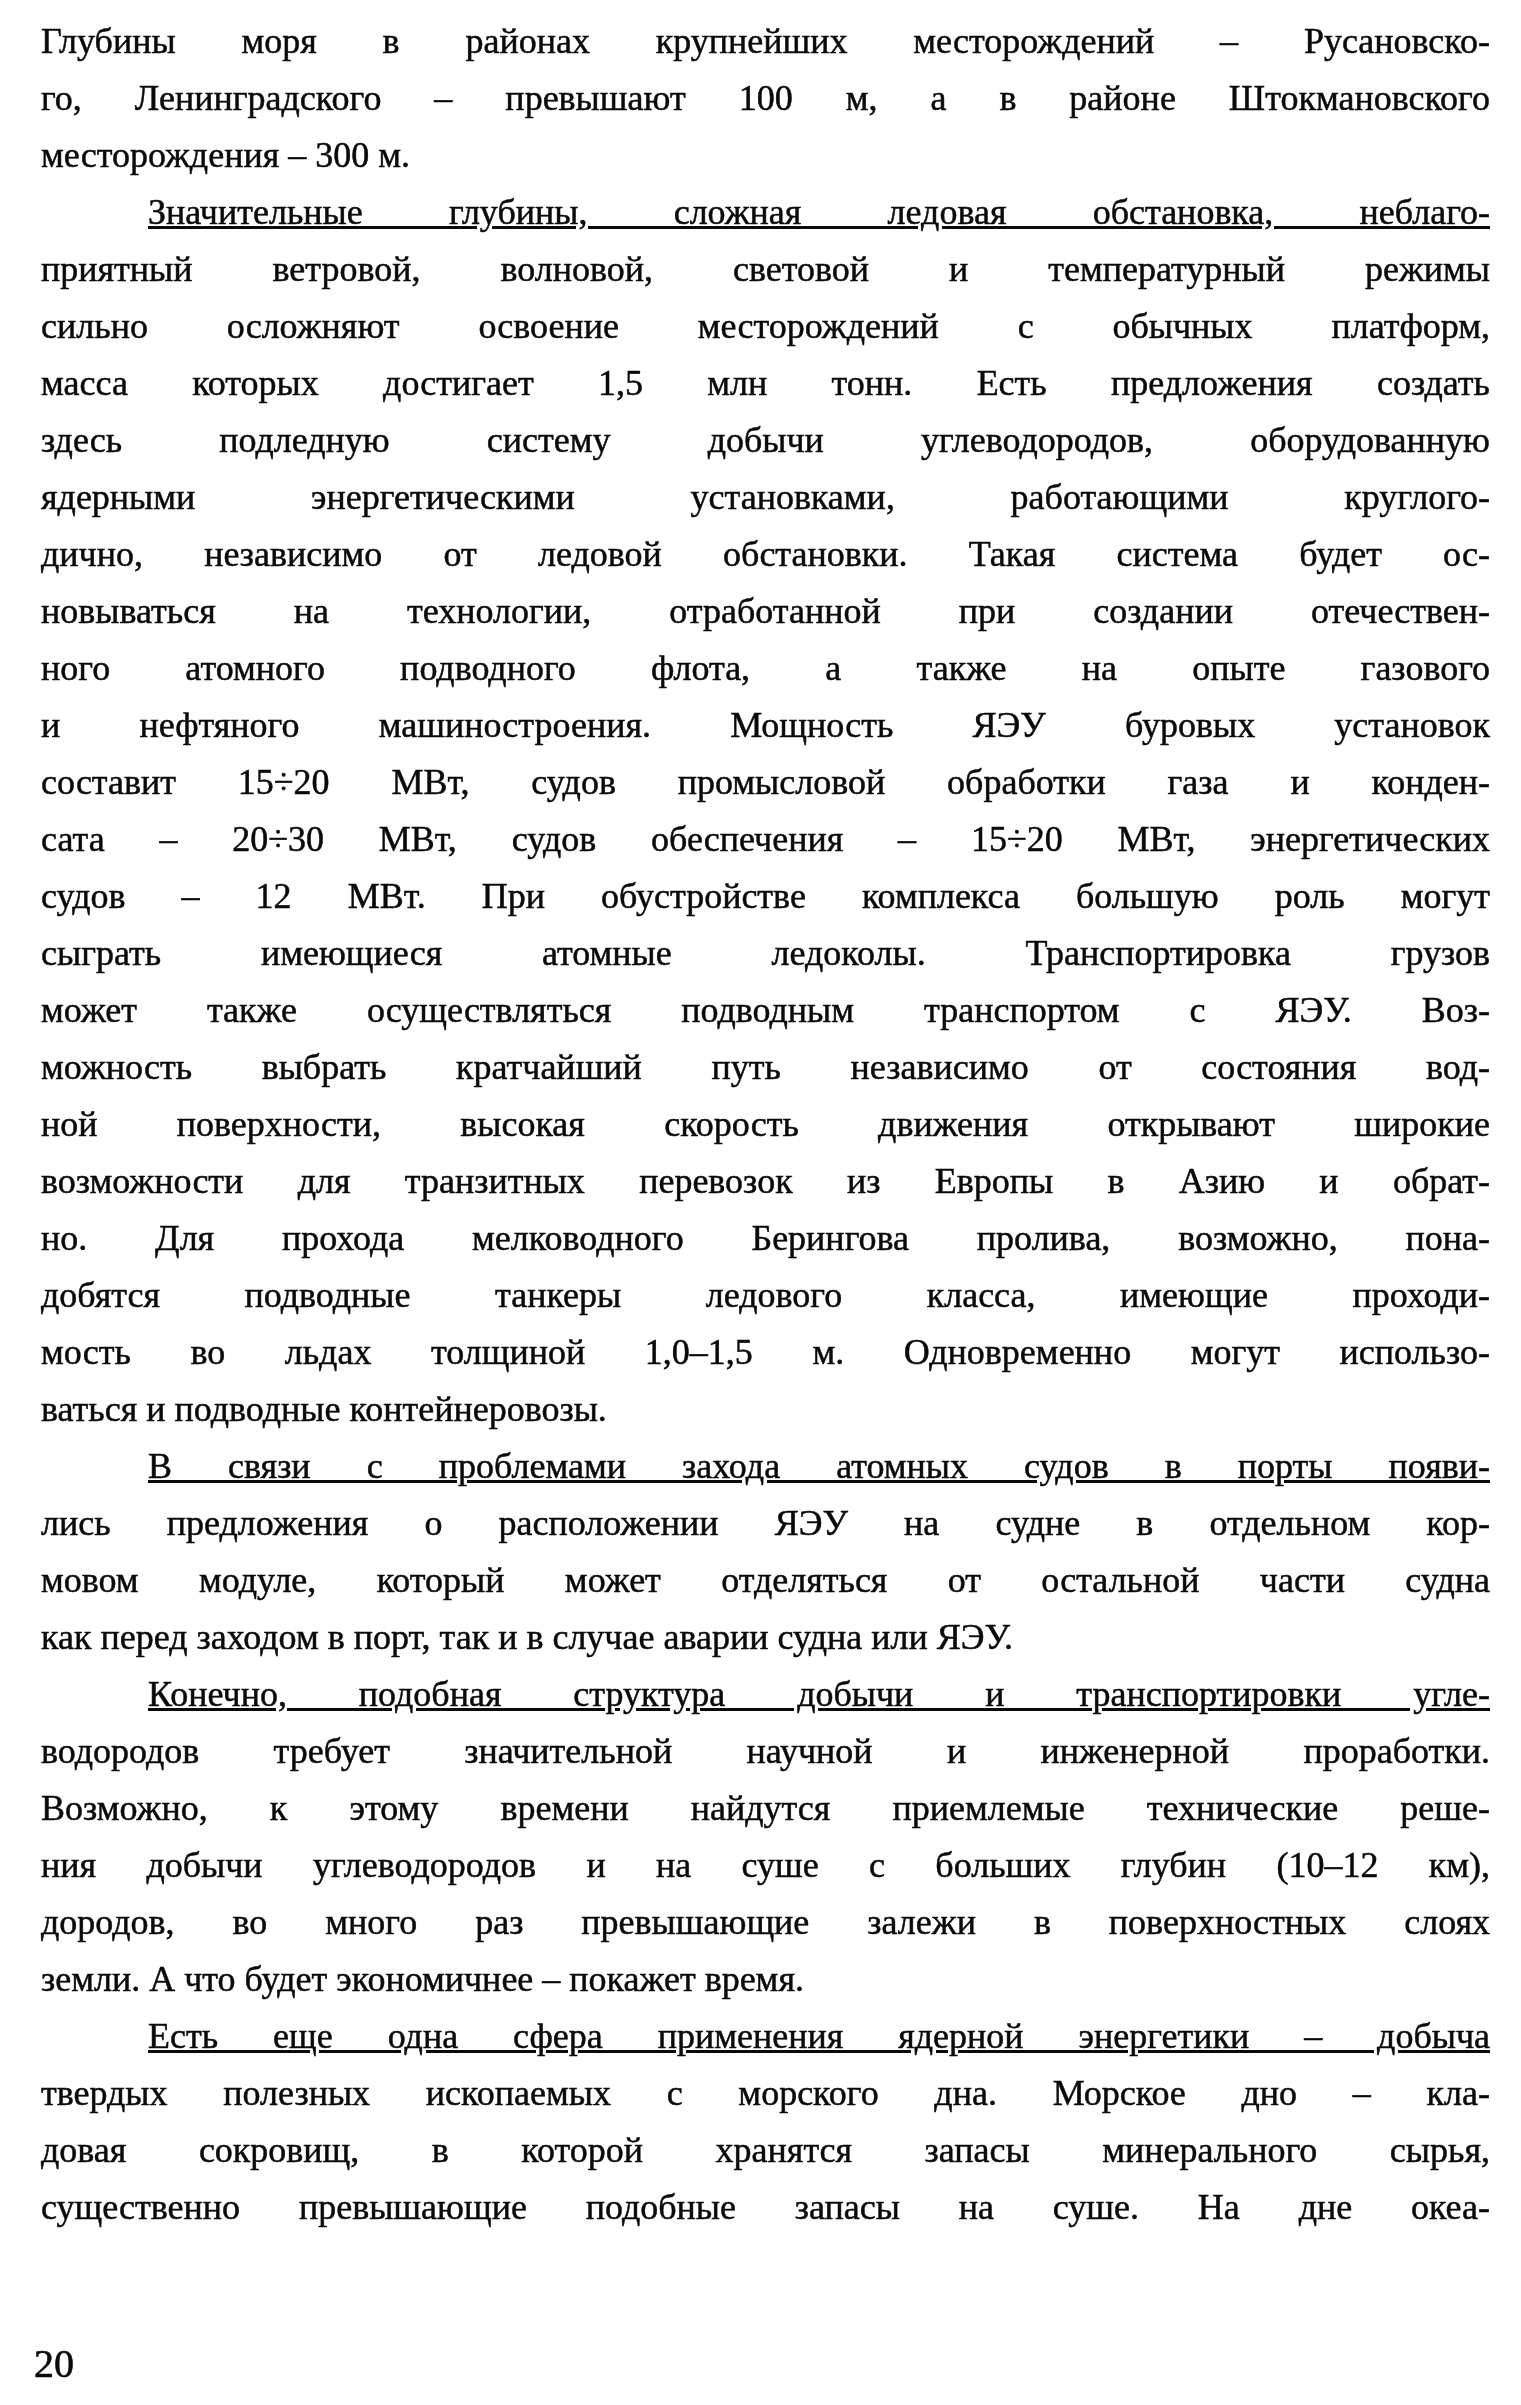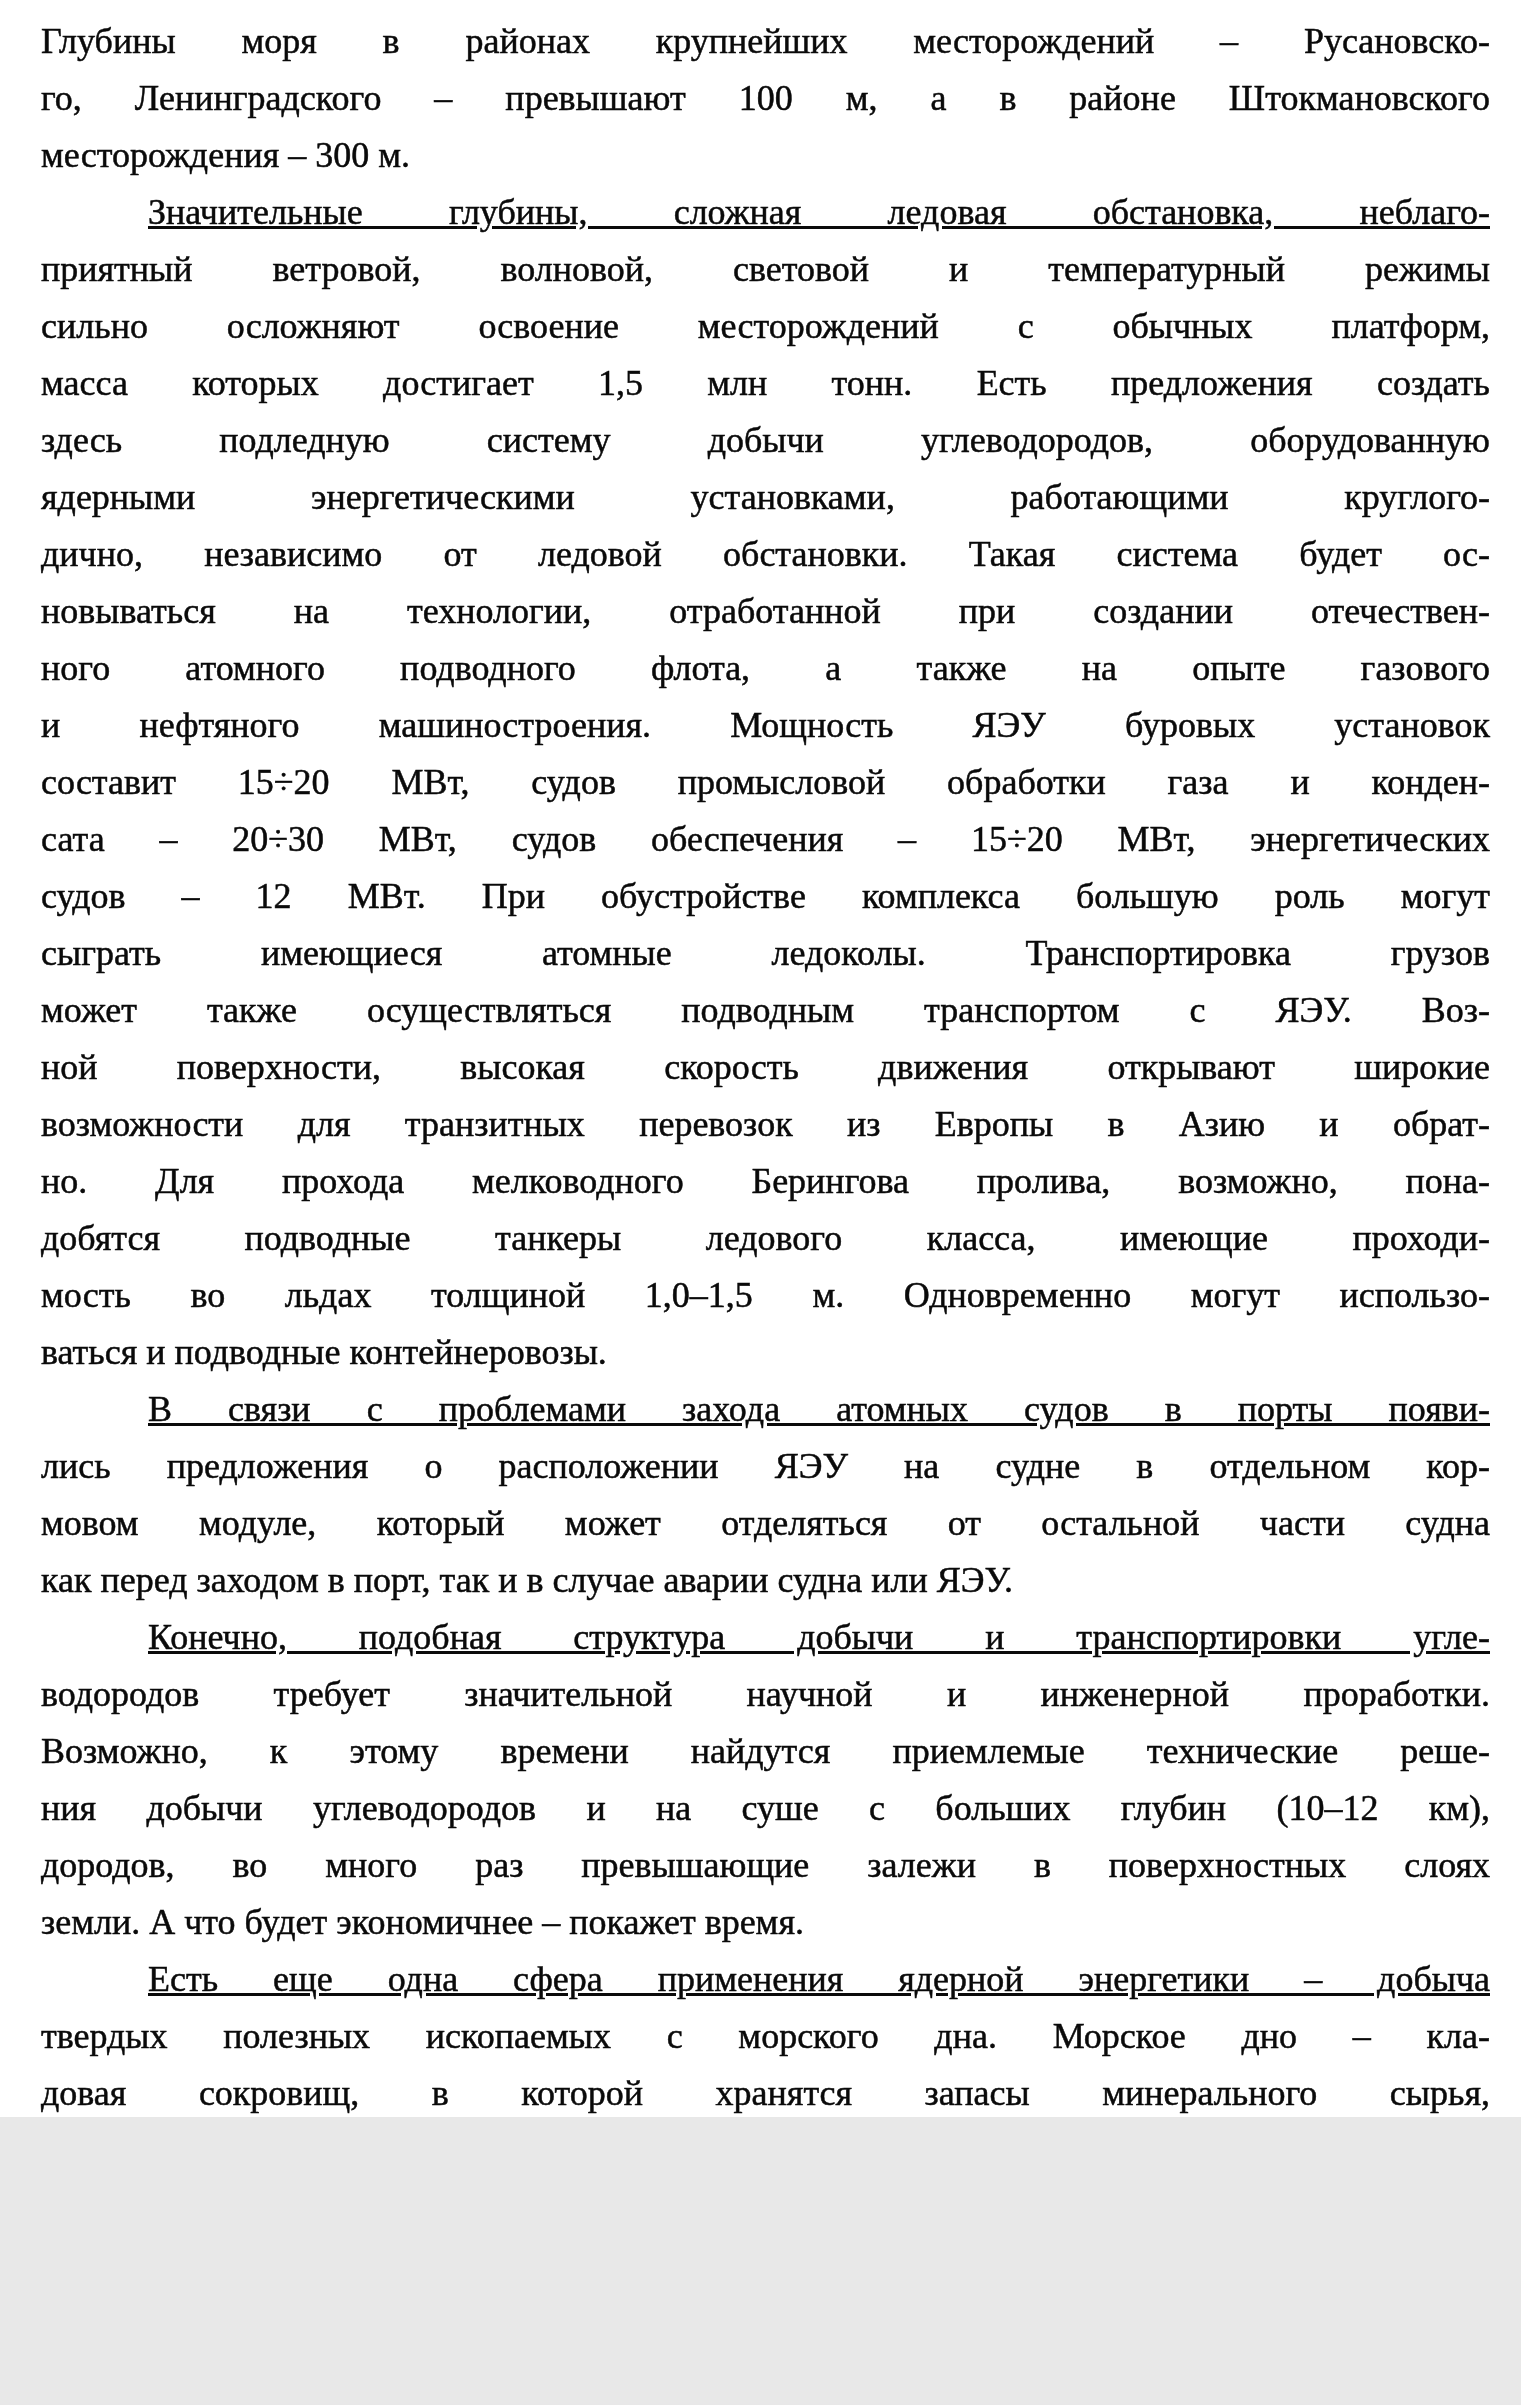--- a/index.html
+++ b/index.html
@@ -3,21 +3,21 @@
 <meta charset="utf-8">
 <style>
   html, body {
     margin: 0;
     padding: 0;
     background: #e8e8e8;
   }
   .page {
     position: relative;
     width: 1522px;
-    height: 2117px;
+    height: 2405px;
     margin: 0 auto;
     background: #ffffff;
     color: #0a0a0a;
     font-family: "Liberation Serif", "DejaVu Serif", serif;
     overflow: hidden;
   }
   .text-block {
     position: absolute;
     left: 41px;
     top: 13.3px;
@@ -71,20 +71,21 @@
         <div class="line just">ядерными энергетическими установками, работающими круглого-</div>
         <div class="line just">дично, независимо от ледовой обстановки. Такая система будет ос-</div>
         <div class="line just">новываться на технологии, отработанной при создании отечествен-</div>
         <div class="line just">ного атомного подводного флота, а также на опыте газового</div>
         <div class="line just">и нефтяного машиностроения. Мощность ЯЭУ буровых установок</div>
         <div class="line just">составит 15÷20 МВт, судов промысловой обработки газа и конден-</div>
         <div class="line just">сата – 20÷30 МВт, судов обеспечения – 15÷20 МВт, энергетических</div>
         <div class="line just">судов – 12 МВт. При обустройстве комплекса большую роль могут</div>
         <div class="line just">сыграть имеющиеся атомные ледоколы. Транспортировка грузов</div>
         <div class="line just">может также осуществляться подводным транспортом с ЯЭУ. Воз-</div>
+        <div class="line just">можность выбрать кратчайший путь независимо от состояния вод-</div>
         <div class="line just">ной поверхности, высокая скорость движения открывают широкие</div>
         <div class="line just">возможности для транзитных перевозок из Европы в Азию и обрат-</div>
         <div class="line just">но. Для прохода мелководного Берингова пролива, возможно, пона-</div>
         <div class="line just">добятся подводные танкеры ледового класса, имеющие проходи-</div>
         <div class="line just">мость во льдах толщиной 1,0–1,5 м. Одновременно могут использо-</div>
         <div class="line">ваться и подводные контейнеровозы.</div>
       </div>
       <div class="paragraph">
         <div class="line just indent">В связи с проблемами захода атомных судов в порты появи-</div>
         <div class="line just">лись предложения о расположении ЯЭУ на судне в отдельном кор-</div>

